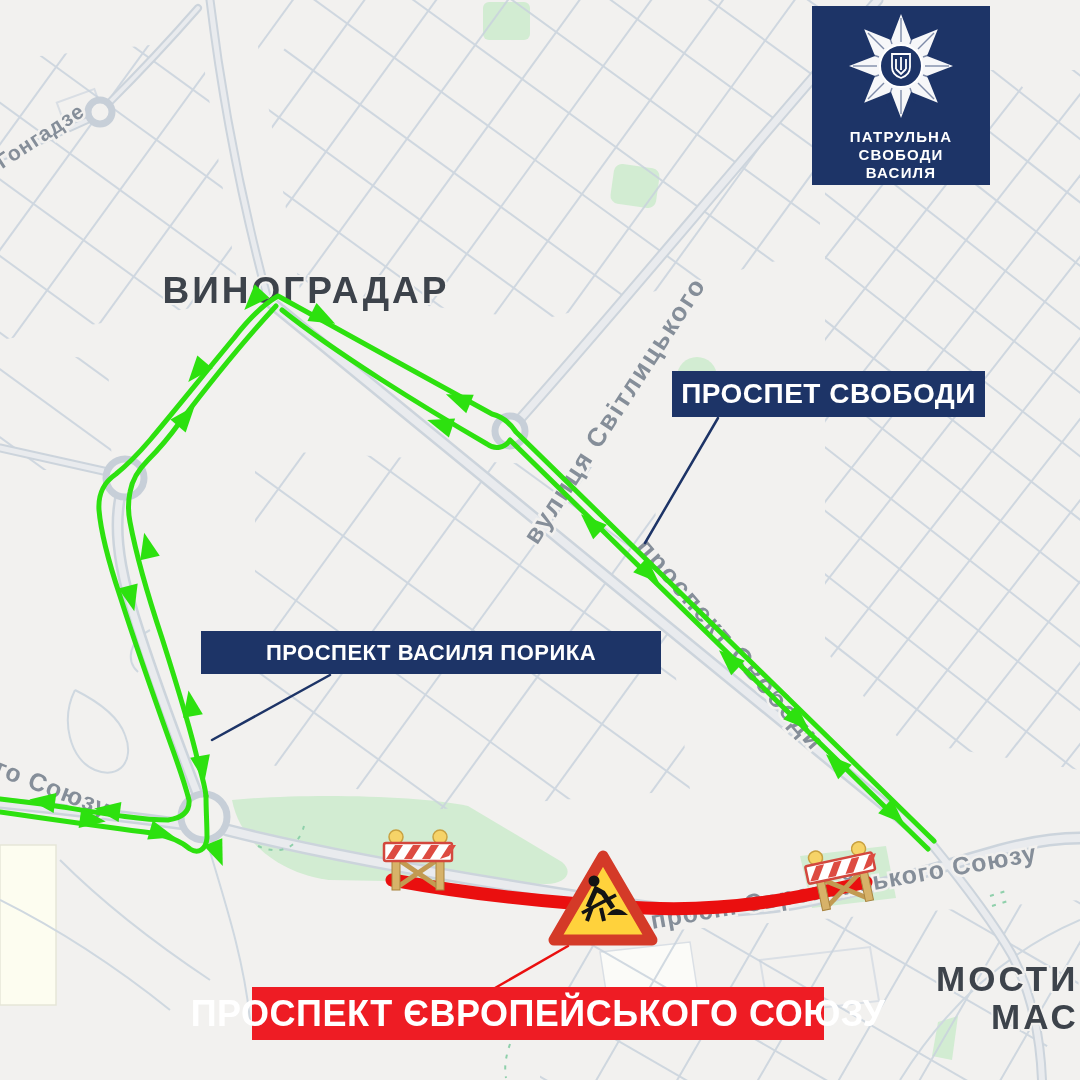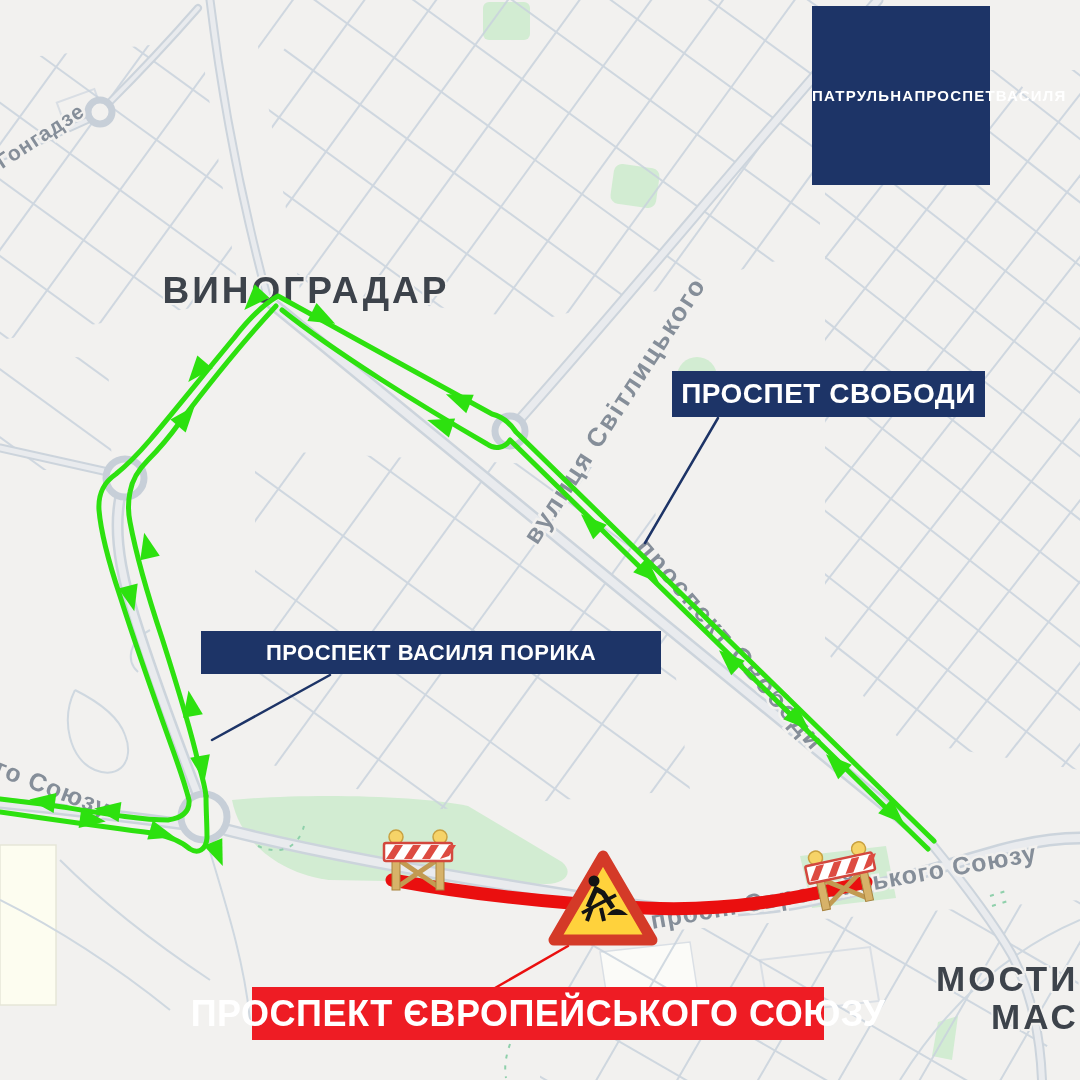--- a/index.html
+++ b/index.html
@@ -24,21 +24,21 @@
   .callout{
     position:absolute;display:flex;align-items:center;justify-content:center;
     color:#ffffff;font-weight:bold;letter-spacing:.5px;white-space:nowrap;
     background:#1d3467;
   }
   #co-svobody{left:672px;top:371px;width:313px;height:46px;font-size:28px}
   #co-poryka {left:201px;top:631px;width:460px;height:43px;font-size:22px}
   #co-soyuz  {left:252px;top:987px;width:572px;height:53px;font-size:36px;background:#ee1c24}
   #logo{
     position:absolute;left:812px;top:6px;width:178px;height:179px;
-    background:#1d3467;display:flex;flex-direction:row;align-items:center;
+    background:#1d3467;display:flex;flex-direction:column;
   }
   #logo .org{
     color:#fff;font-size:15px;font-weight:bold;letter-spacing:1.2px;
     line-height:18px;text-align:center;
   }
 </style>
 </head>
 <body>
 
 <svg id="map" width="1080" height="1080" viewBox="0 0 1080 1080">
@@ -379,15 +379,15 @@
       </g>
       <circle r="21" fill="#1d3467" stroke="#ffffff" stroke-width="2"></circle>
       <path d="M-9,-12 h18 v13 q0,8 -9,11 q-9,-3 -9,-11 z" fill="none" stroke="#ffffff" stroke-width="1.8"></path>
       <g stroke="#ffffff" stroke-width="1.8" fill="none">
         <path d="M-5,-7 v10 M0,-9 v13 M5,-7 v10"></path>
         <path d="M-5,3 L0,8 L5,3"></path>
       </g>
     </g>
   </svg>
   <div class="org">ПАТРУЛЬНА</div>
-  <div class="org">ПРОСПЕТ</div>
+  <div class="org">СВОБОДИ</div>
   <div class="org">ВАСИЛЯ</div>
 </div>
 
 </body></html>

